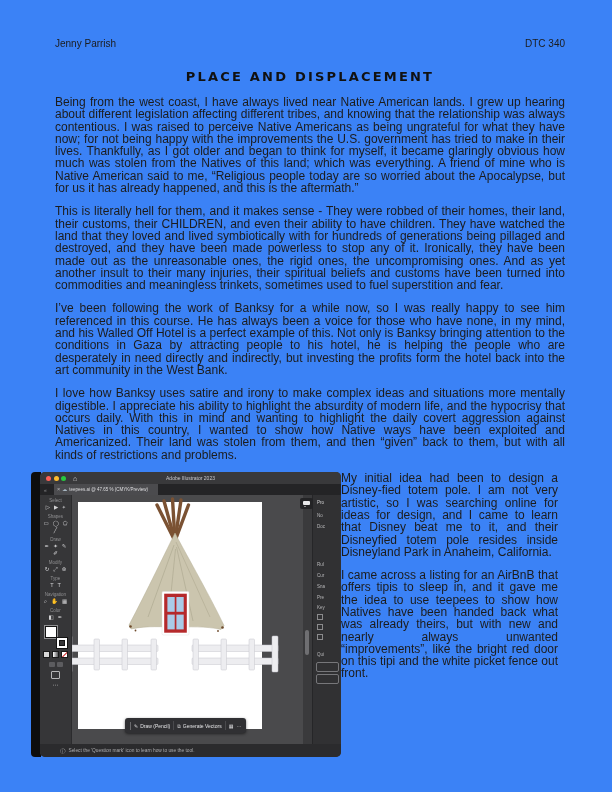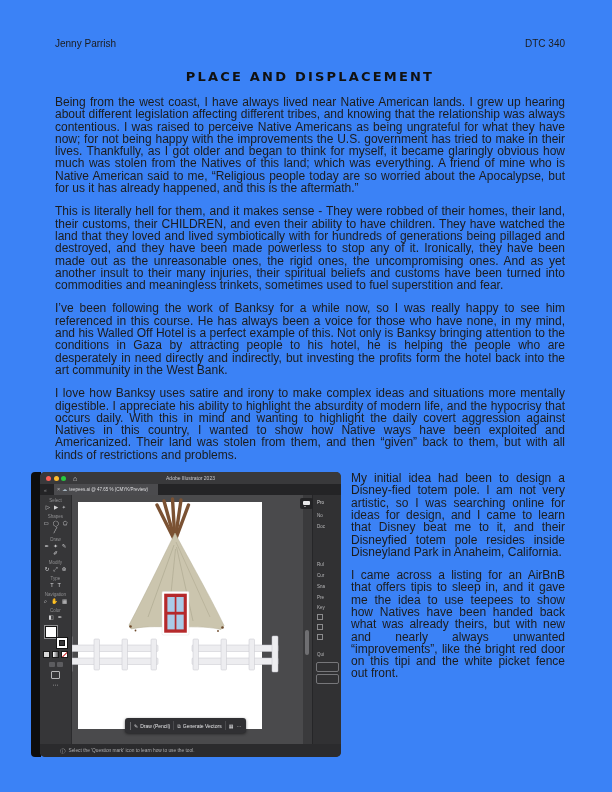--- a/index.html
+++ b/index.html
@@ -3,21 +3,21 @@
 <meta charset="utf-8">
 <style>
   html,body{margin:0;padding:0;background:#888;}
   .page{position:relative;width:612px;height:792px;background:#3b82f6;margin:0 auto;
         box-sizing:border-box;padding:38px 47px 0 55px;
         font-family:"Liberation Sans",sans-serif;color:#1c1c1c;overflow:hidden;}
   .header{display:flex;justify-content:space-between;font-size:10px;line-height:12px;}
   .doc-title{text-align:center;font-family:"DejaVu Sans",sans-serif;font-weight:bold;
         font-size:13px;letter-spacing:2.2px;margin-top:19px;margin-bottom:12px;color:#111;}
   .bp{font-size:12px;line-height:12.3px;text-align:justify;margin:0 0 11px 0;}
-  .wrap-row{display:flex;gap:10px;align-items:flex-start;}
+  .wrap-row{display:flex;gap:0;align-items:flex-start;}
   .side{width:217px;}
   .side .bp{margin-top:0;}
 
   
   .fig{position:relative;width:310px;height:285px;margin-left:-24px;flex:0 0 auto;}
   .blackstrip{position:absolute;left:0;top:0;width:10px;height:100%;background:#0d0d0d;border-radius:4px 0 0 4px;}
   .aiwin{position:absolute;left:9px;top:0;width:301px;height:285px;background:#3e3e40;border-radius:5px;overflow:hidden;}
   .titlebar{position:absolute;top:0;left:0;right:0;height:12px;background:#39393b;border-bottom:1px solid #2c2c2e;}
   .dot{position:absolute;top:3.5px;width:5px;height:5px;border-radius:50%;}
   .dot.r{left:6px;background:#ff5f57}.dot.y{left:13.5px;background:#febc2e}.dot.g{left:21px;background:#28c840}

